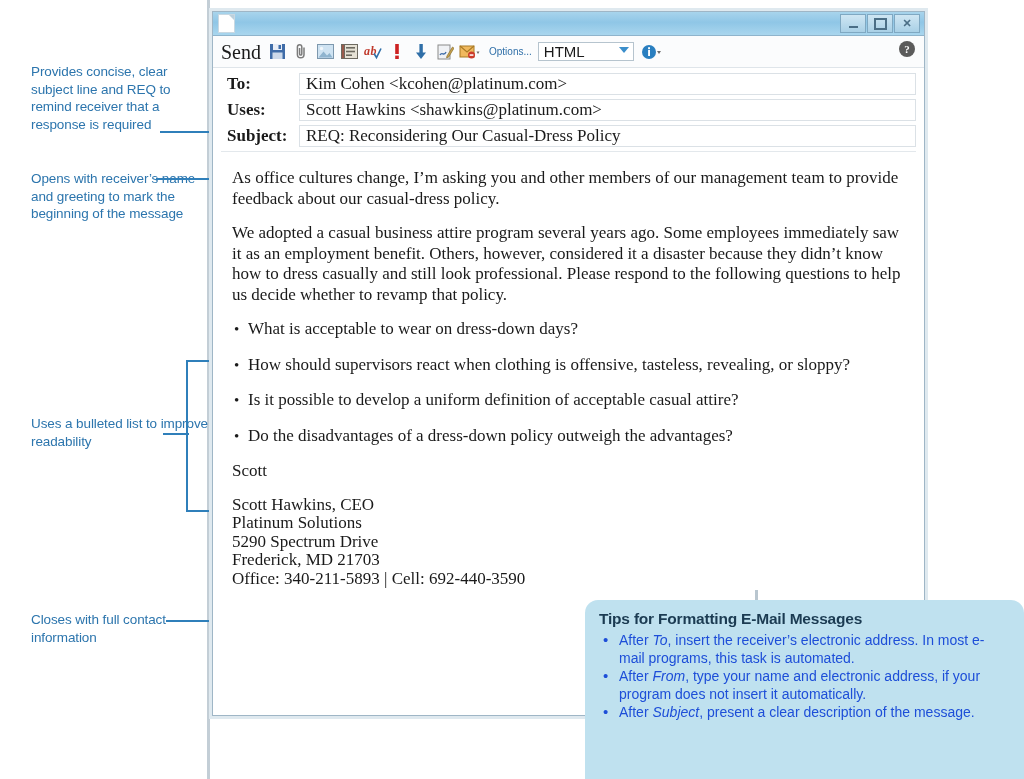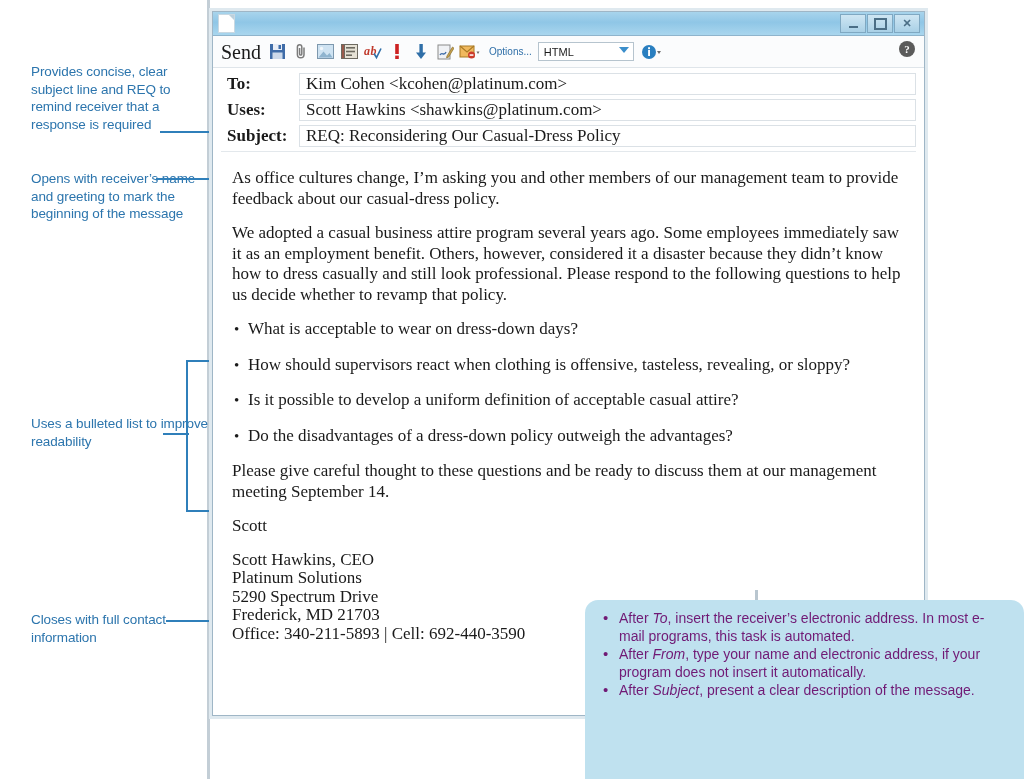--- a/index.html
+++ b/index.html
@@ -132,21 +132,21 @@
   #options-label {
     font-size: 10px;
     color: #2f6fa8;
     margin: 0 6px 0 8px;
     white-space: nowrap;
   }
   #format-select {
     width: 96px; height: 19px;
     border: 1px solid #b6c4ce;
     background: #fff;
-    font-size: 11px;
+    font-size: 15px;
     color: #1a1a1a;
     display: flex; align-items: center;
     padding-left: 5px;
     position: relative;
     box-sizing: border-box;
   }
   #format-chevron {
     position: absolute; right: 4px; top: 4px;
     width: 0; height: 0;
     border-left: 5px solid transparent;
@@ -242,21 +242,21 @@
     color: #1b3b52;
     margin-bottom: 4px;
     letter-spacing: -0.2px;
   }
   #tips-list { margin: 0; padding: 0; list-style: none; }
   #tips-list li {
     position: relative;
     padding-left: 20px;
     font-size: 14px;
     line-height: 17.5px;
-    color: #701a75;
+    color: #1d4ed8;
     margin-bottom: 1px;
   }
   #tips-list li::before {
     content: "\2022";
     position: absolute; left: 4px; top: -1px;
     font-size: 15px;
   }
   #tips-list em { font-style: italic; }
   #tips-stem {
     position: absolute;
@@ -422,35 +422,35 @@
     <p>As office cultures change, I’m asking you and other members of our management team to provide feedback about our casual-dress policy.</p>
     <p>We adopted a casual business attire program several years ago. Some employees immediately saw it as an employment benefit. Others, however, considered it a disaster because they didn’t know how to dress casually and still look professional. Please respond to the following questions to help us decide whether to revamp that policy.</p>
 
     <ul class="blist">
       <li>What is acceptable to wear on dress-down days?</li>
       <li>How should supervisors react when clothing is offensive, tasteless, revealing, or sloppy?</li>
       <li>Is it possible to develop a uniform definition of acceptable casual attire?</li>
       <li>Do the disadvantages of a dress-down policy outweigh the advantages?</li>
     </ul>
 
-    <p>Please give careful thought to these questions and be ready to discuss them at our management meeting September 14.</p>
     <p>Scott</p>
 
     <div class="sig">
       <div>Scott Hawkins, CEO</div>
       <div>Platinum Solutions</div>
       <div>5290 Spectrum Drive</div>
       <div>Frederick, MD 21703</div>
       <div>Office: 340-211-5893 | Cell: 692-440-3590</div>
     </div>
   </div>
 </div>
 
 <div id="tips-stem"></div>
 <div id="tips-box">
+  <div id="tips-title">Tips for Formatting E-Mail Messages</div>
   <ul id="tips-list">
     <li>
       <span>After </span><em>To</em><span>, insert the receiver’s electronic address. In most e-mail programs, this task is automated.</span>
     </li>
     <li>
       <span>After </span><em>From</em><span>, type your name and electronic address, if your program does not insert it automatically.</span>
     </li>
     <li>
       <span>After </span><em>Subject</em><span>, present a clear description of the message.</span>
     </li>

